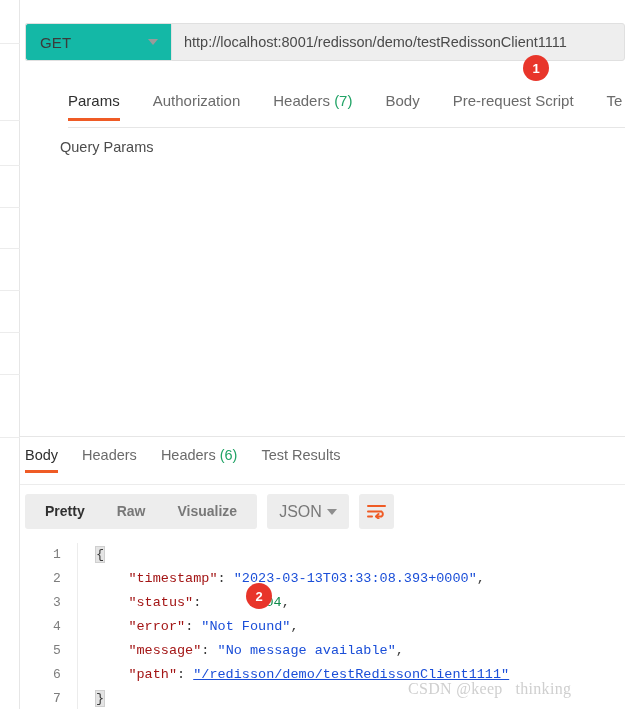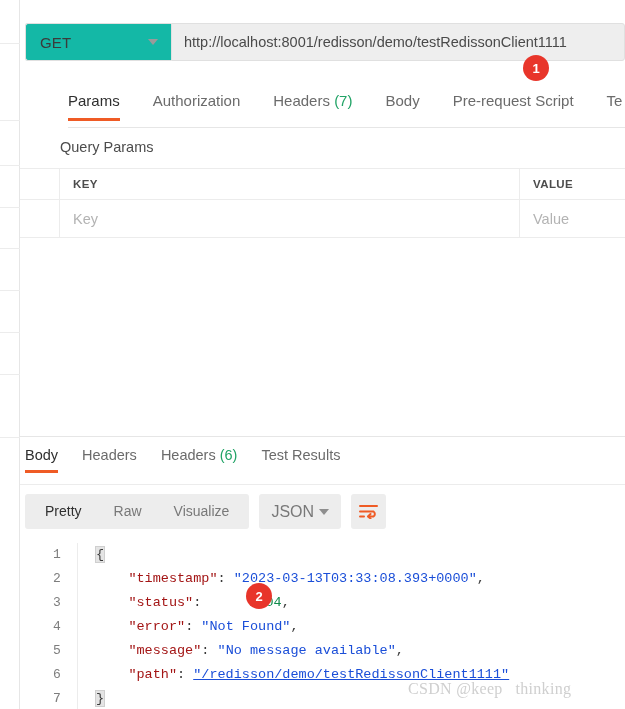--- a/index.html
+++ b/index.html
@@ -163,20 +163,21 @@
 
   
   .body-toolbar {
     position: absolute; left: 5px; top: 57px;
     display: flex; align-items: center;
   }
   .seg-group {
     background: #ededed; border-radius: 3px;
     height: 35px; display: flex; align-items: center;
     padding: 0 4px;
+    font-weight: bold;
   }
   .seg {
     font-size: 14px; color: #787878;
     padding: 0 16px; line-height: 35px;
     cursor: pointer; white-space: nowrap;
   }
   .seg.active { color: #303030; }
   .fmt-group {
     margin-left: 10px;
     background: #ededed; border-radius: 3px;
@@ -298,40 +299,20 @@
         <span>Pre-request Script</span>
       </div>
       <div class="req-tab">
         <span>Te</span>
       </div>
     </div>
 
     <div class="qp-title">Query Params</div>
   </div>
 
-  <div class="qp-table">
-    <div class="qp-row head">
-      <div class="cell-check"></div>
-      <div class="cell-key">
-        <span class="col-head">KEY</span>
-      </div>
-      <div class="cell-value">
-        <span class="col-head">VALUE</span>
-      </div>
-    </div>
-    <div class="qp-row">
-      <div class="cell-check"></div>
-      <div class="cell-key">
-        <span class="placeholder">Key</span>
-      </div>
-      <div class="cell-value">
-        <span class="placeholder">Value</span>
-      </div>
-    </div>
-  </div>
 
   <div class="pane-divider"></div>
 
   <div class="response-pane">
 
     <div class="res-tabs">
       <div class="res-tab active">
         <span>Body</span>
       </div>
       <div class="res-tab">

